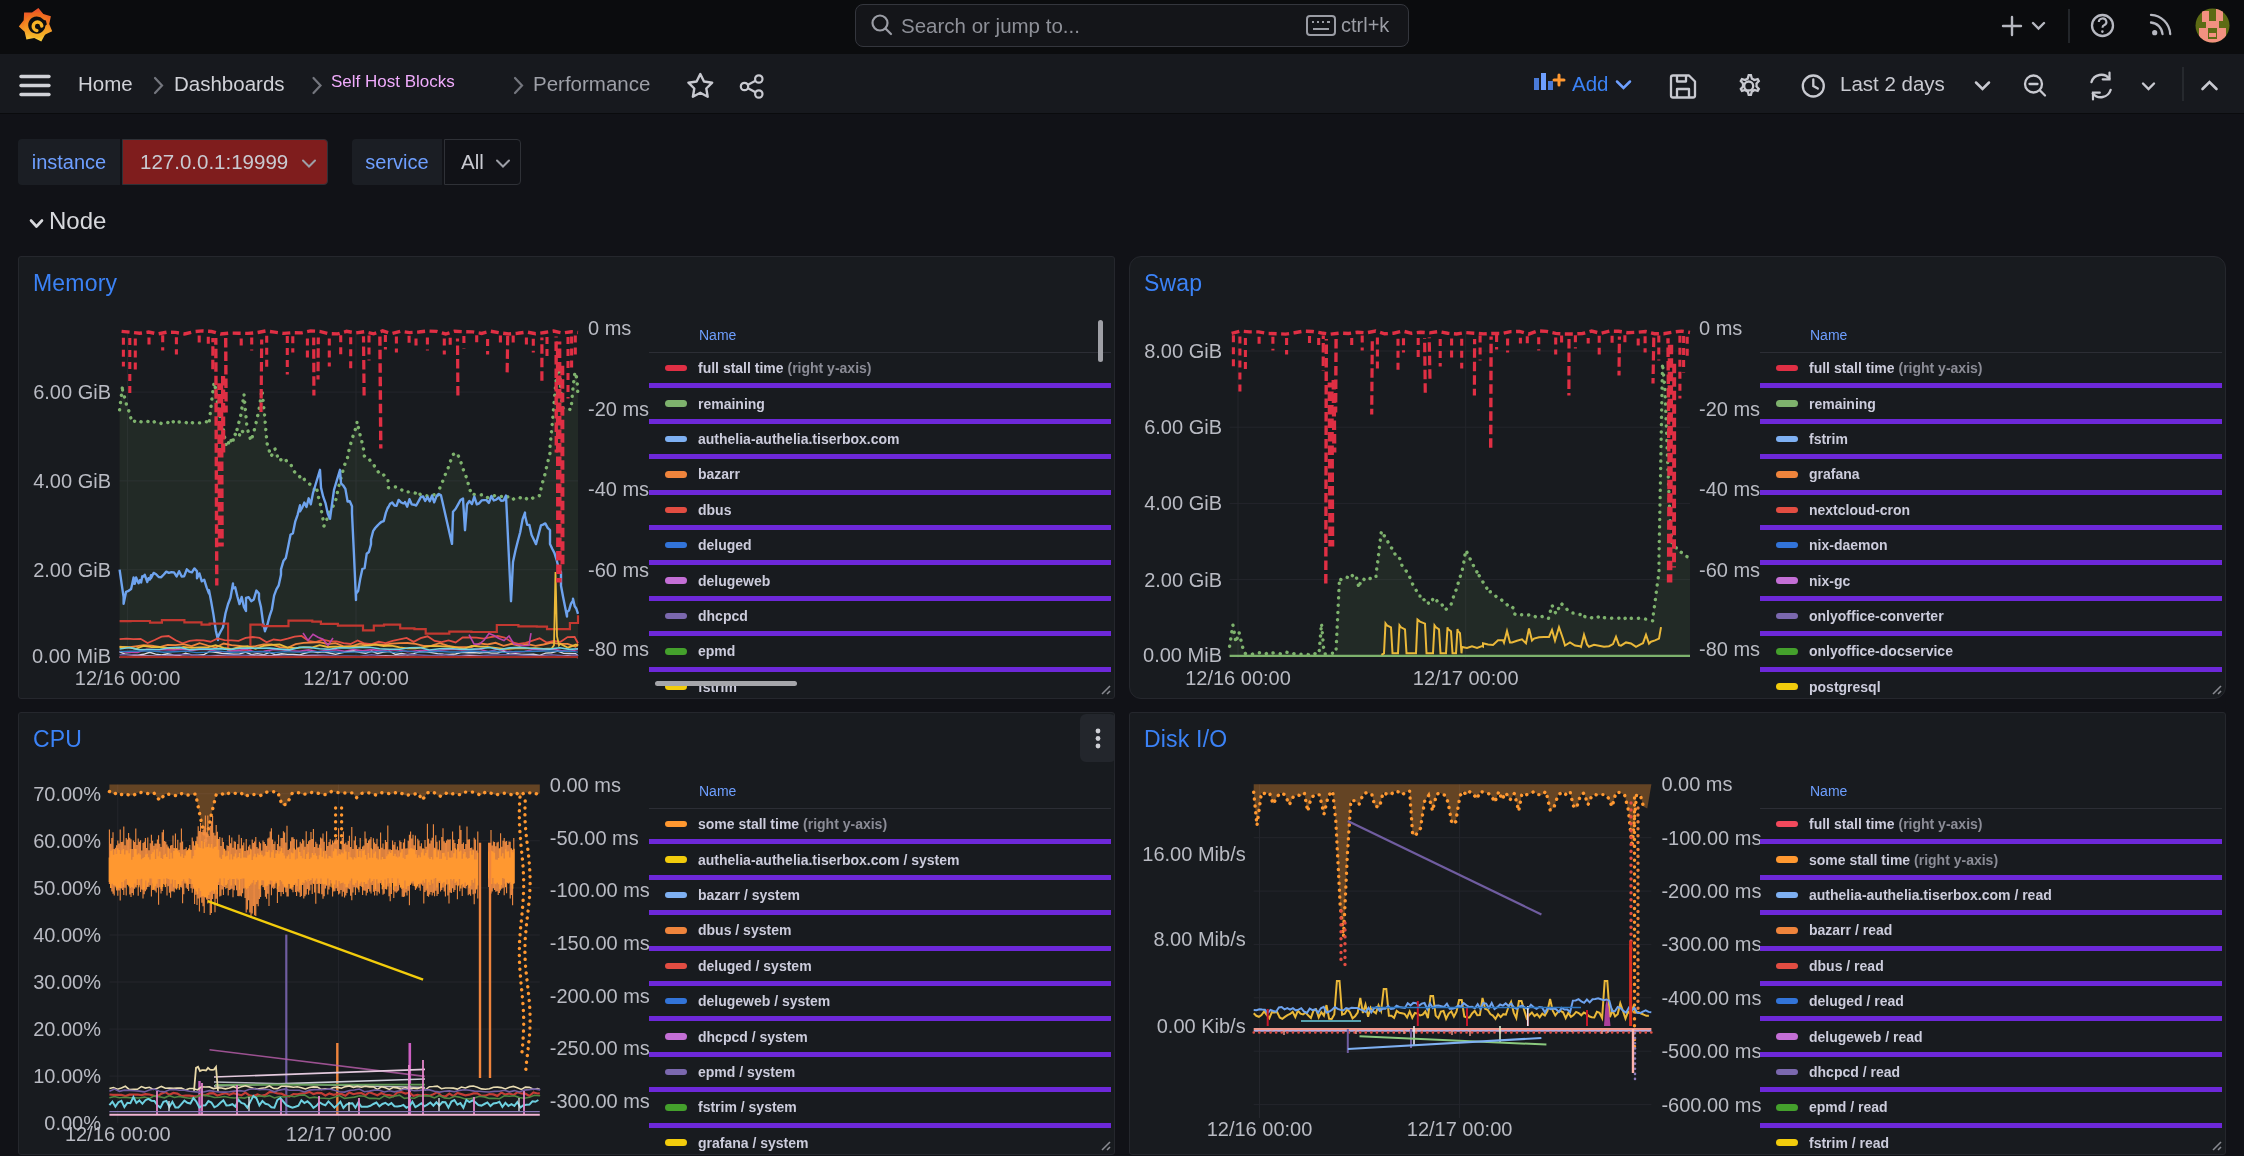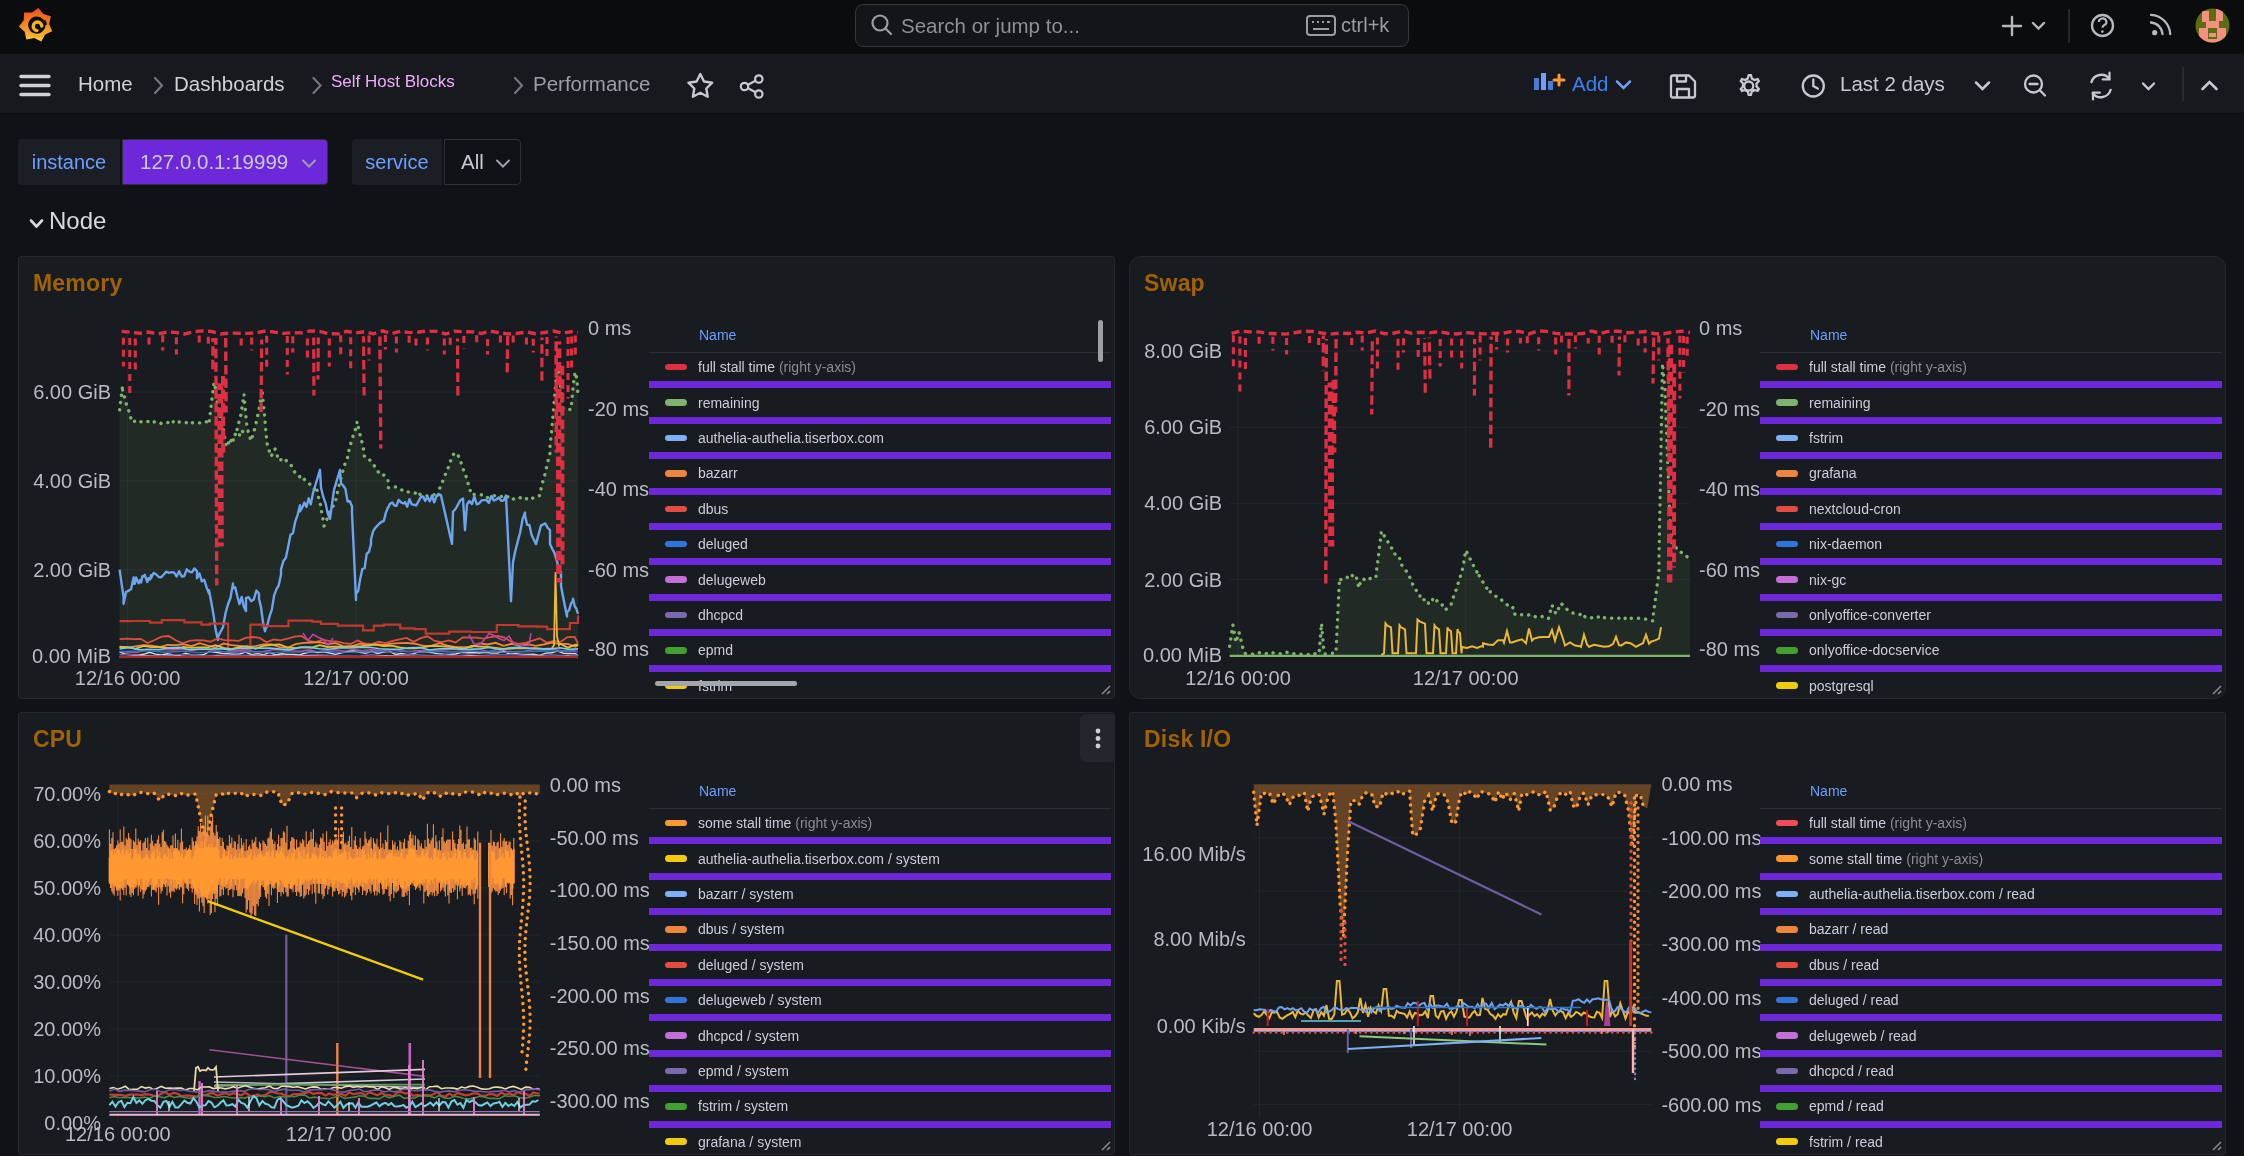--- a/index.html
+++ b/index.html
@@ -1,23 +1,23 @@
 <!DOCTYPE html>
 <html><head><meta charset="utf-8">
 <style>
 * { margin:0; padding:0; box-sizing:border-box; }
 html,body { width:2244px; height:1156px; background:#111217; overflow:hidden;
   font-family:"Liberation Sans", sans-serif; }
 #topbar { position:absolute; left:0; top:0; width:2244px; height:54px; background:#0b0c0e;padding-left:16px; }
 #toolbar { position:absolute; left:0; top:54px; width:2244px; height:60px; background:#17191e;
   border-bottom:1px solid #0a0b0d; }
 .panel { position:absolute; background:#181b1f; border:1px solid #25272d; border-radius:3px; overflow:hidden; }
-.ptitle { position:absolute; left:14px; top:13px; font-size:23px; font-weight:700; color:#a16207; letter-spacing:0.2px;}
+.ptitle { position:absolute; left:14px; top:13px; font-size:23px; font-weight:400; color:#3b82f6; letter-spacing:0.2px;}
 .legend { position:absolute; font-size:14px; color:#ccccdc; }
-.lrow { height:35.4px; display:flex; align-items:center; border-bottom:7px solid #6d28d9; }
+.lrow { height:35.4px; display:flex; align-items:center; border-bottom:5px solid #6d28d9;font-weight:bold; }
 .lhead { height:36px; line-height:36px; padding-left:50px; color:#6e9fff; font-weight:500; border-bottom:1px solid #2c2e35; }
 .lmark { width:22px; height:6.5px; border-radius:3.5px; margin-left:16px; margin-right:11px; flex:none; }
 .dim { color:#8b8c96; }
 .axis { font-size:20px; fill:#b9bbc3; }
 .xlab { font-size:20px; fill:#b9bbc3; }
 svg text { font-family:"Liberation Sans", sans-serif; }
 </style></head>
 <body>
 <div id="topbar">
     <svg width="2244" height="54" style="position:absolute;left:0;top:0">
@@ -162,21 +162,21 @@
 <line x1="2183" y1="13" x2="2183" y2="47" stroke="#2d2f35" stroke-width="1.5"></line>
 <g stroke="#c8c9d0" stroke-width="2.6" fill="none" stroke-linecap="round">
 <path d="M2202.5,35 l7,-7 l7,7"></path>
 </g>
 </svg>
     <div style="position:absolute;left:1572px;top:18px;font-size:20.5px;font-weight:500;color:#3b82f6;">Add</div>
     <div style="position:absolute;left:1840px;top:18px;font-size:20.5px;color:#c9cad1;">Last 2 days</div>
   </div>
 <div style="position:absolute;left:18px;top:139px;height:46px;width:102px;background:#1b1e24;border-radius:4px 0 0 4px;
  display:flex;align-items:center;justify-content:center;font-size:20px;color:#6e9fff;">instance</div>
-<div style="position:absolute;left:122px;top:139px;height:46px;width:206px;background:#6d28d9;border:1px solid #2f3137;border-radius:0 4px 4px 0;
+<div style="position:absolute;left:122px;top:139px;height:46px;width:206px;background:#7f1d1d;border:1px solid #2f3137;border-radius:0 4px 4px 0;
  display:flex;align-items:center;font-size:20.5px;color:#c9cad1;padding-left:17px;">127.0.0.1:19999
  <svg width="14" height="10" style="margin-left:14px;margin-top:3px">
       <path d="M1,1.5 l6,6 l6,-6" stroke="#9d9fa7" stroke-width="2" fill="none" stroke-linecap="round"></path>
     </svg></div>
 <div style="position:absolute;left:352px;top:139px;height:46px;width:90px;background:#1b1e24;border-radius:4px 0 0 4px;
  display:flex;align-items:center;justify-content:center;font-size:20px;color:#6e9fff;">service</div>
 <div style="position:absolute;left:444px;top:139px;height:46px;width:77px;background:#111217;border:1px solid #2f3137;border-radius:0 4px 4px 0;
  display:flex;align-items:center;font-size:20.5px;color:#c9cad1;padding-left:16px;">All
  <svg width="14" height="10" style="margin-left:12px;margin-top:3px">
       <path d="M1,1.5 l6,6 l6,-6" stroke="#9d9fa7" stroke-width="2" fill="none" stroke-linecap="round"></path>

